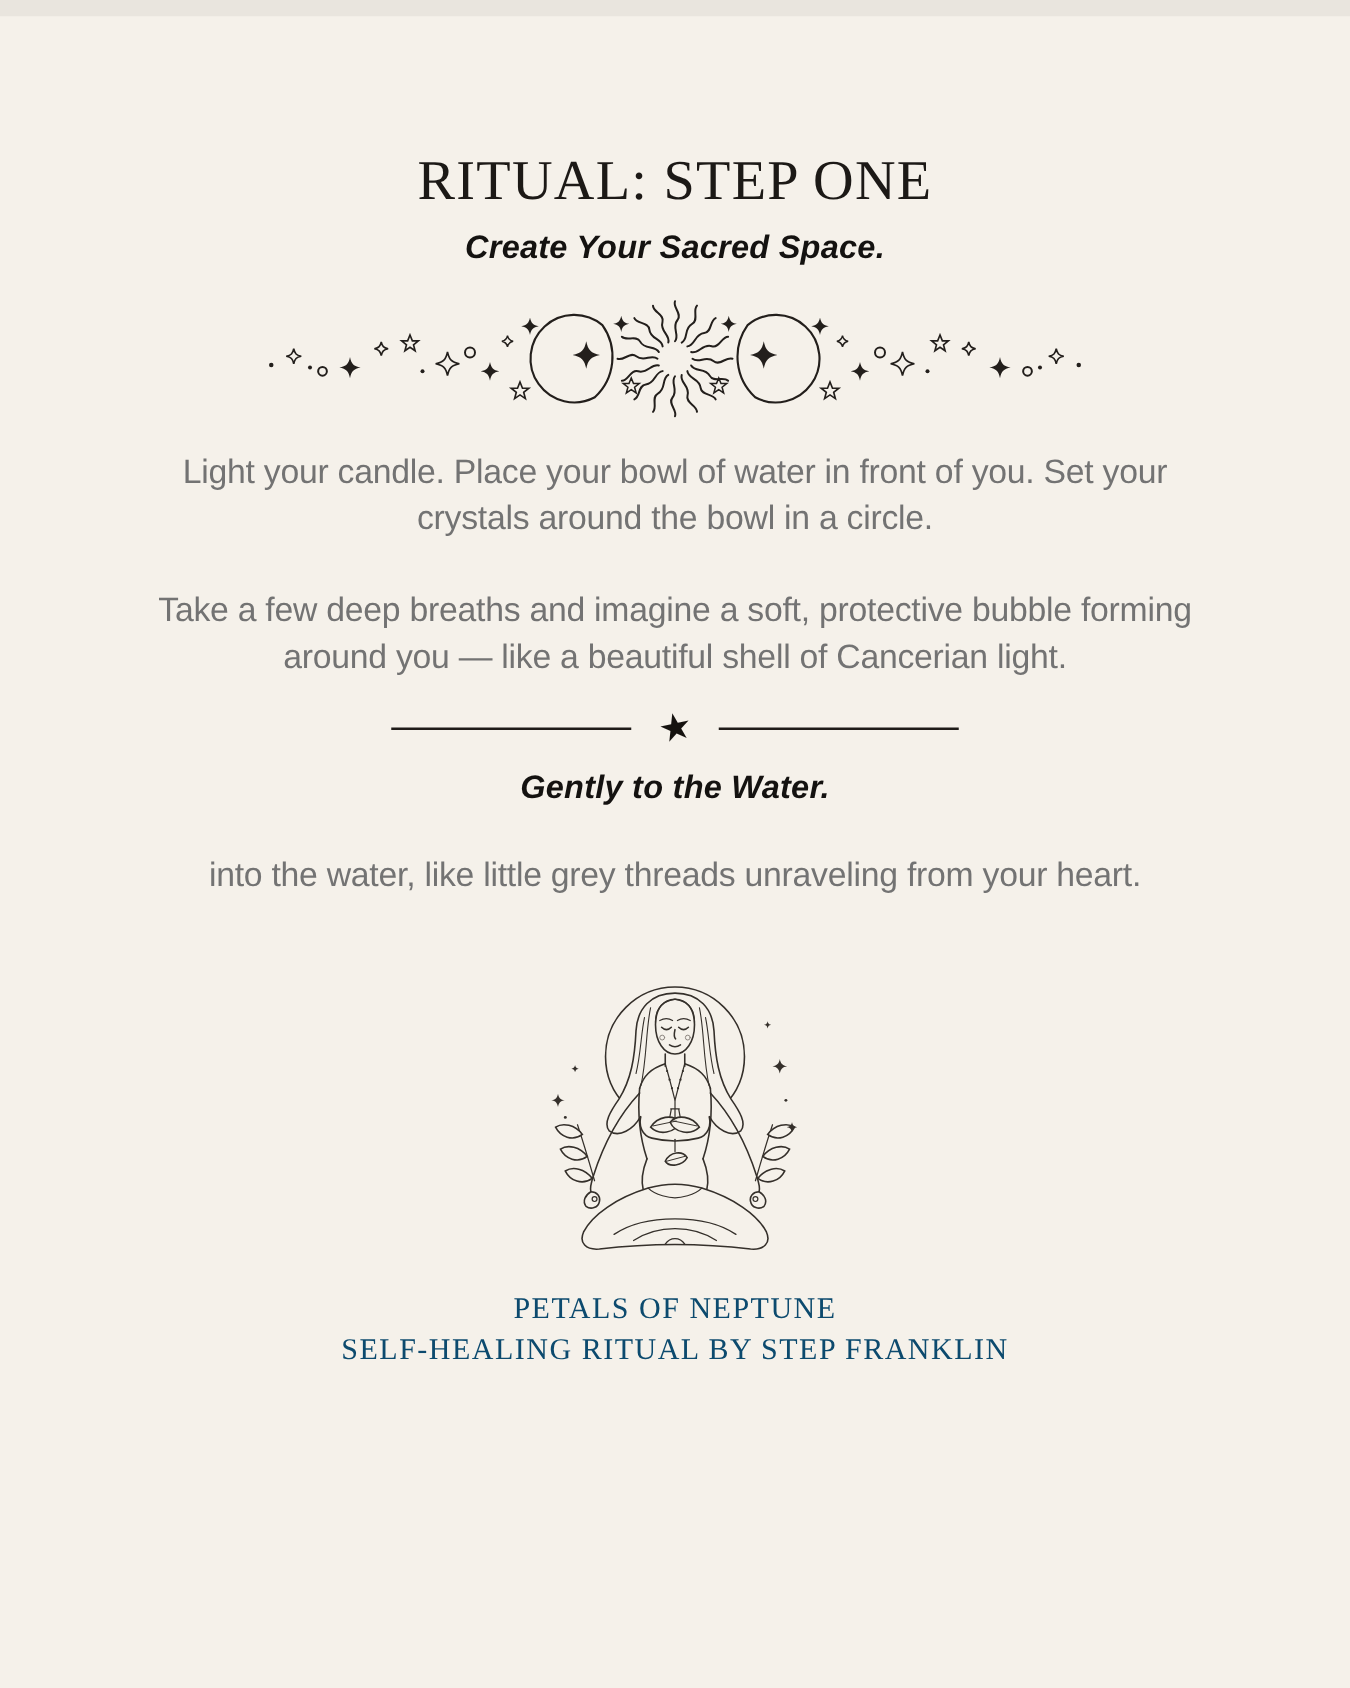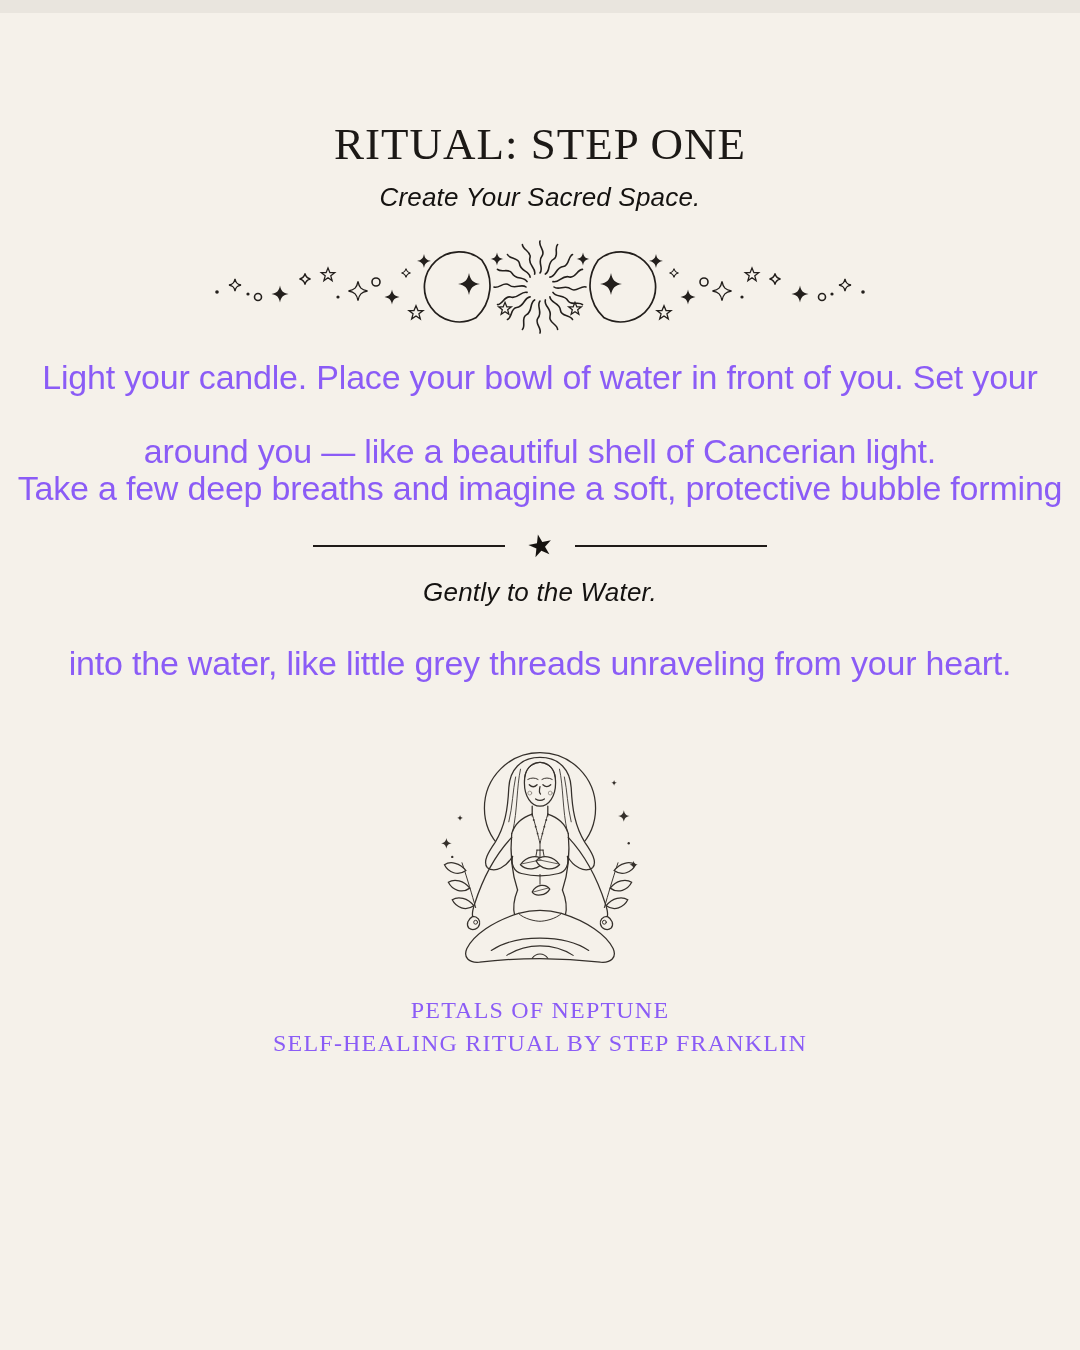--- a/index.html
+++ b/index.html
@@ -22,32 +22,32 @@
     font-size:45px;
     line-height:47px;
     letter-spacing:1px;
     color:#1c1916;
     margin:0;
   }
   .title-two{margin-top:34px;}
   .subtitle{
     font-size:26px;
     line-height:32px;
-    font-weight:400;
+    font-weight:700;
     font-style:italic;
     color:#141210;
     margin:13px 0 0 0;
     letter-spacing:0.2px;
   }
   .celestial{margin:26px auto 0 auto;width:660px;height:96px;}
   .body-text{
-    font-size:34px;
+    font-size:27px;
     line-height:37px;
     letter-spacing:-0.2px;
-    color:#8b5cf6;
+    color:#737373;
     margin:0;
   }
   .ln{display:block;}
   .p-first{margin-top:24px;}
   .p-gap{margin-top:37px;}
   .p-tight{margin-top:12px;}
   .star-divider{
     margin-top:22px;
     height:34px;
     display:flex;
@@ -63,21 +63,21 @@
     transform:rotate(-12deg);
     display:inline-block;
   }
   .figure{margin:46px auto 0 auto;width:234px;height:252px;}
   .footer{
     margin-top:14px;
     font-family:"Liberation Serif", serif;
     font-size:24px;
     line-height:33px;
     letter-spacing:1.2px;
-    color:#8b5cf6;
+    color:#0c4a6e;
   }
 </style>
 </head>
 <body>
 
 <div class="page">
 
   <h1 class="title">RITUAL: STEP ONE</h1>
   <h2 class="subtitle">Create Your Sacred Space.</h2>
 
@@ -129,24 +129,25 @@
         <use href="#ray" transform="rotate(270)"></use>
           <use href="#ray" transform="rotate(292.5)"></use>
         <use href="#ray" transform="rotate(315)"></use>
           <use href="#ray" transform="rotate(337.5)"></use>
       </g>
     </svg>
   </div>
 
   <p class="body-text p-first">
     <span class="ln">Light your candle. Place your bowl of water in front of you. Set your</span>
+    <span class="ln">crystals around the bowl in a circle.</span>
   </p>
   <p class="body-text p-gap">
+    <span class="ln">Take a few deep breaths and imagine a soft, protective bubble forming</span>
     <span class="ln">around you — like a beautiful shell of Cancerian light.</span>
-    <span class="ln">Take a few deep breaths and imagine a soft, protective bubble forming</span>
   </p>
 
   <div class="star-divider">
     <span class="rule"></span>
     <span class="star-glyph">★</span>
     <span class="rule"></span>
   </div>
 
   <h2 class="subtitle">Gently to the Water.</h2>
 

